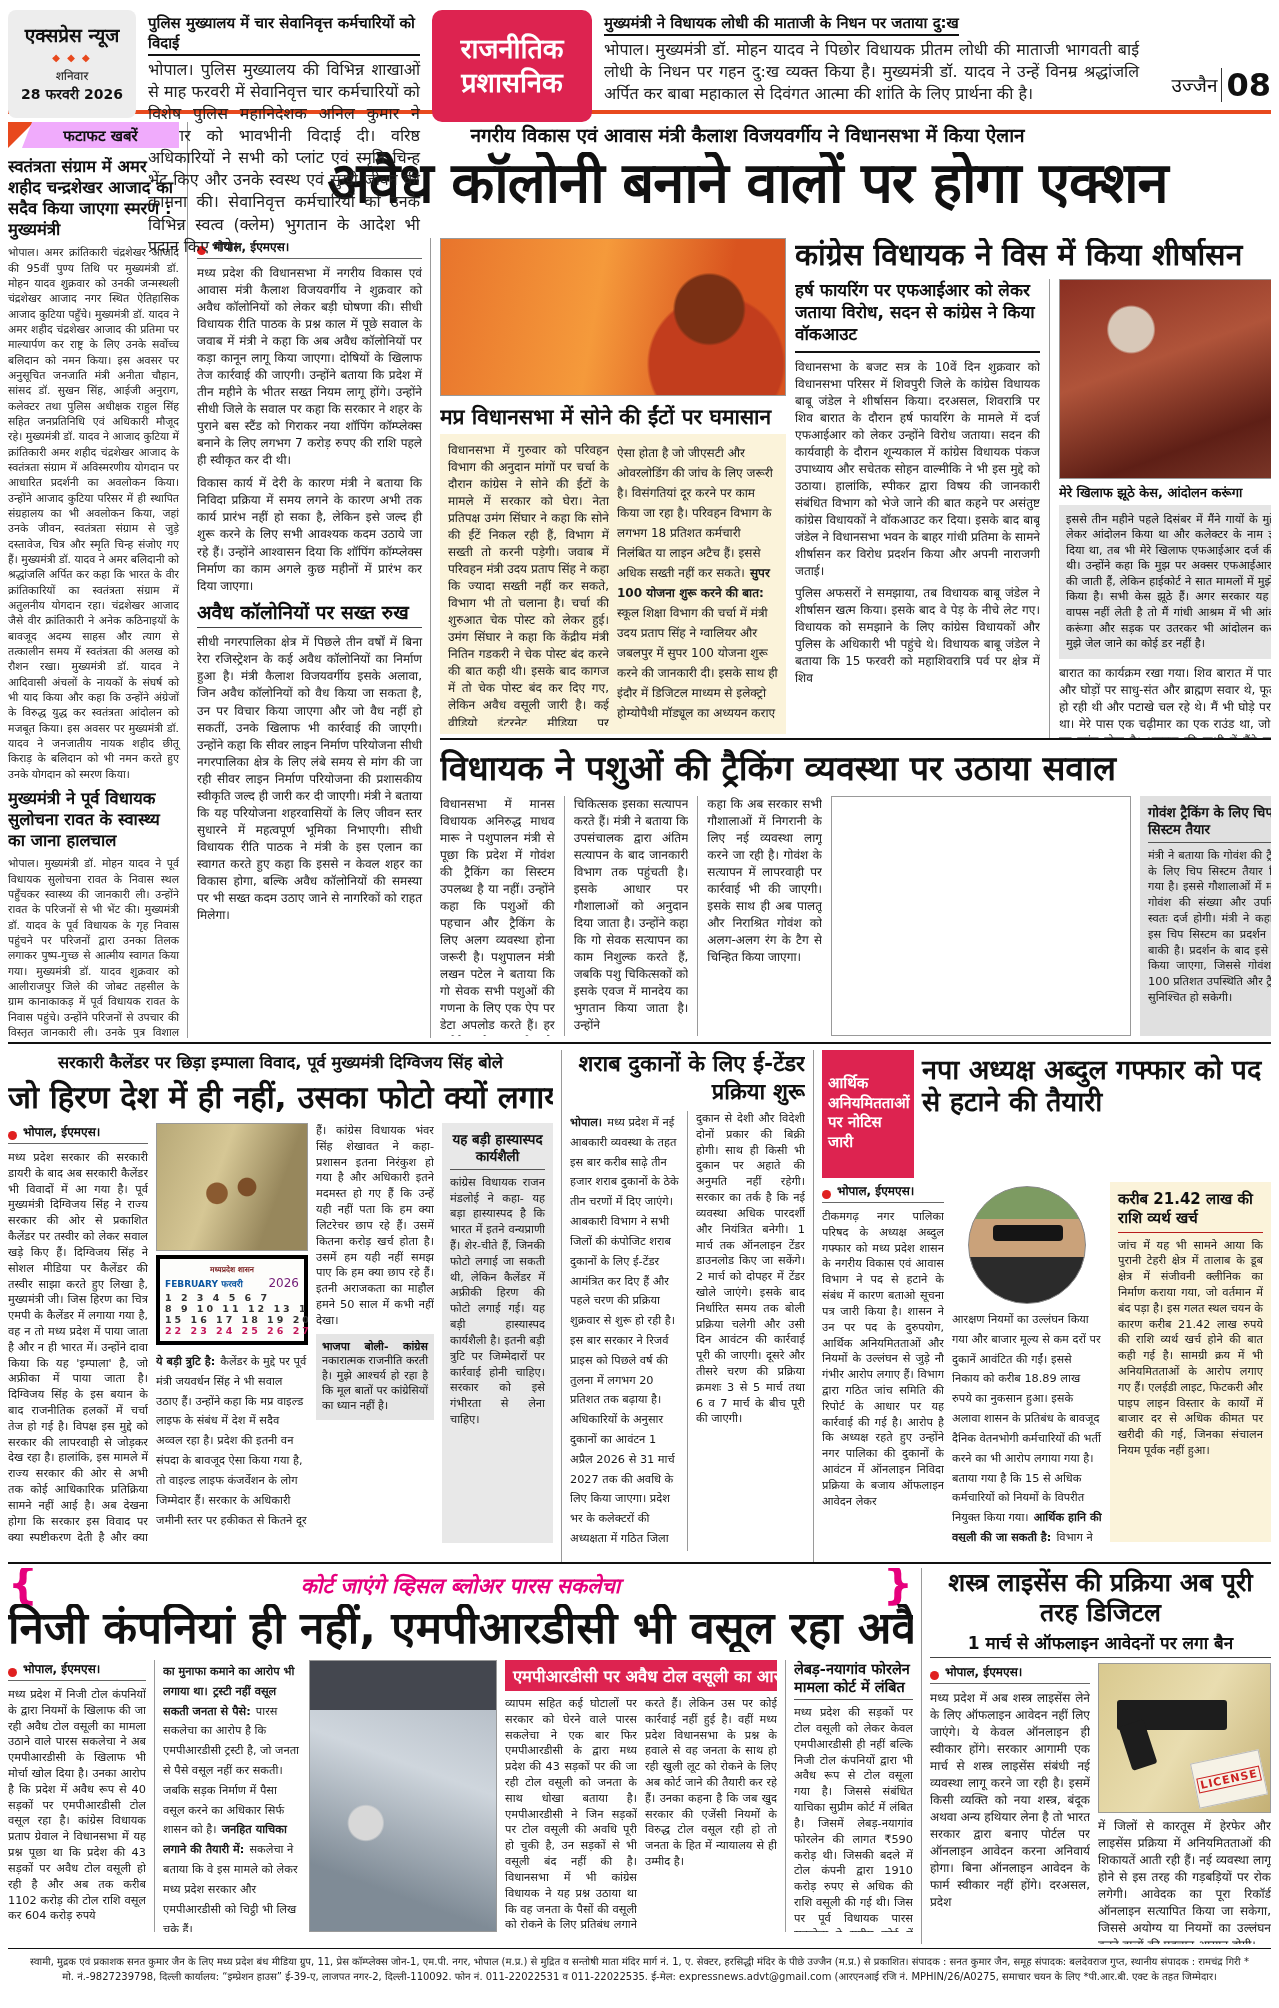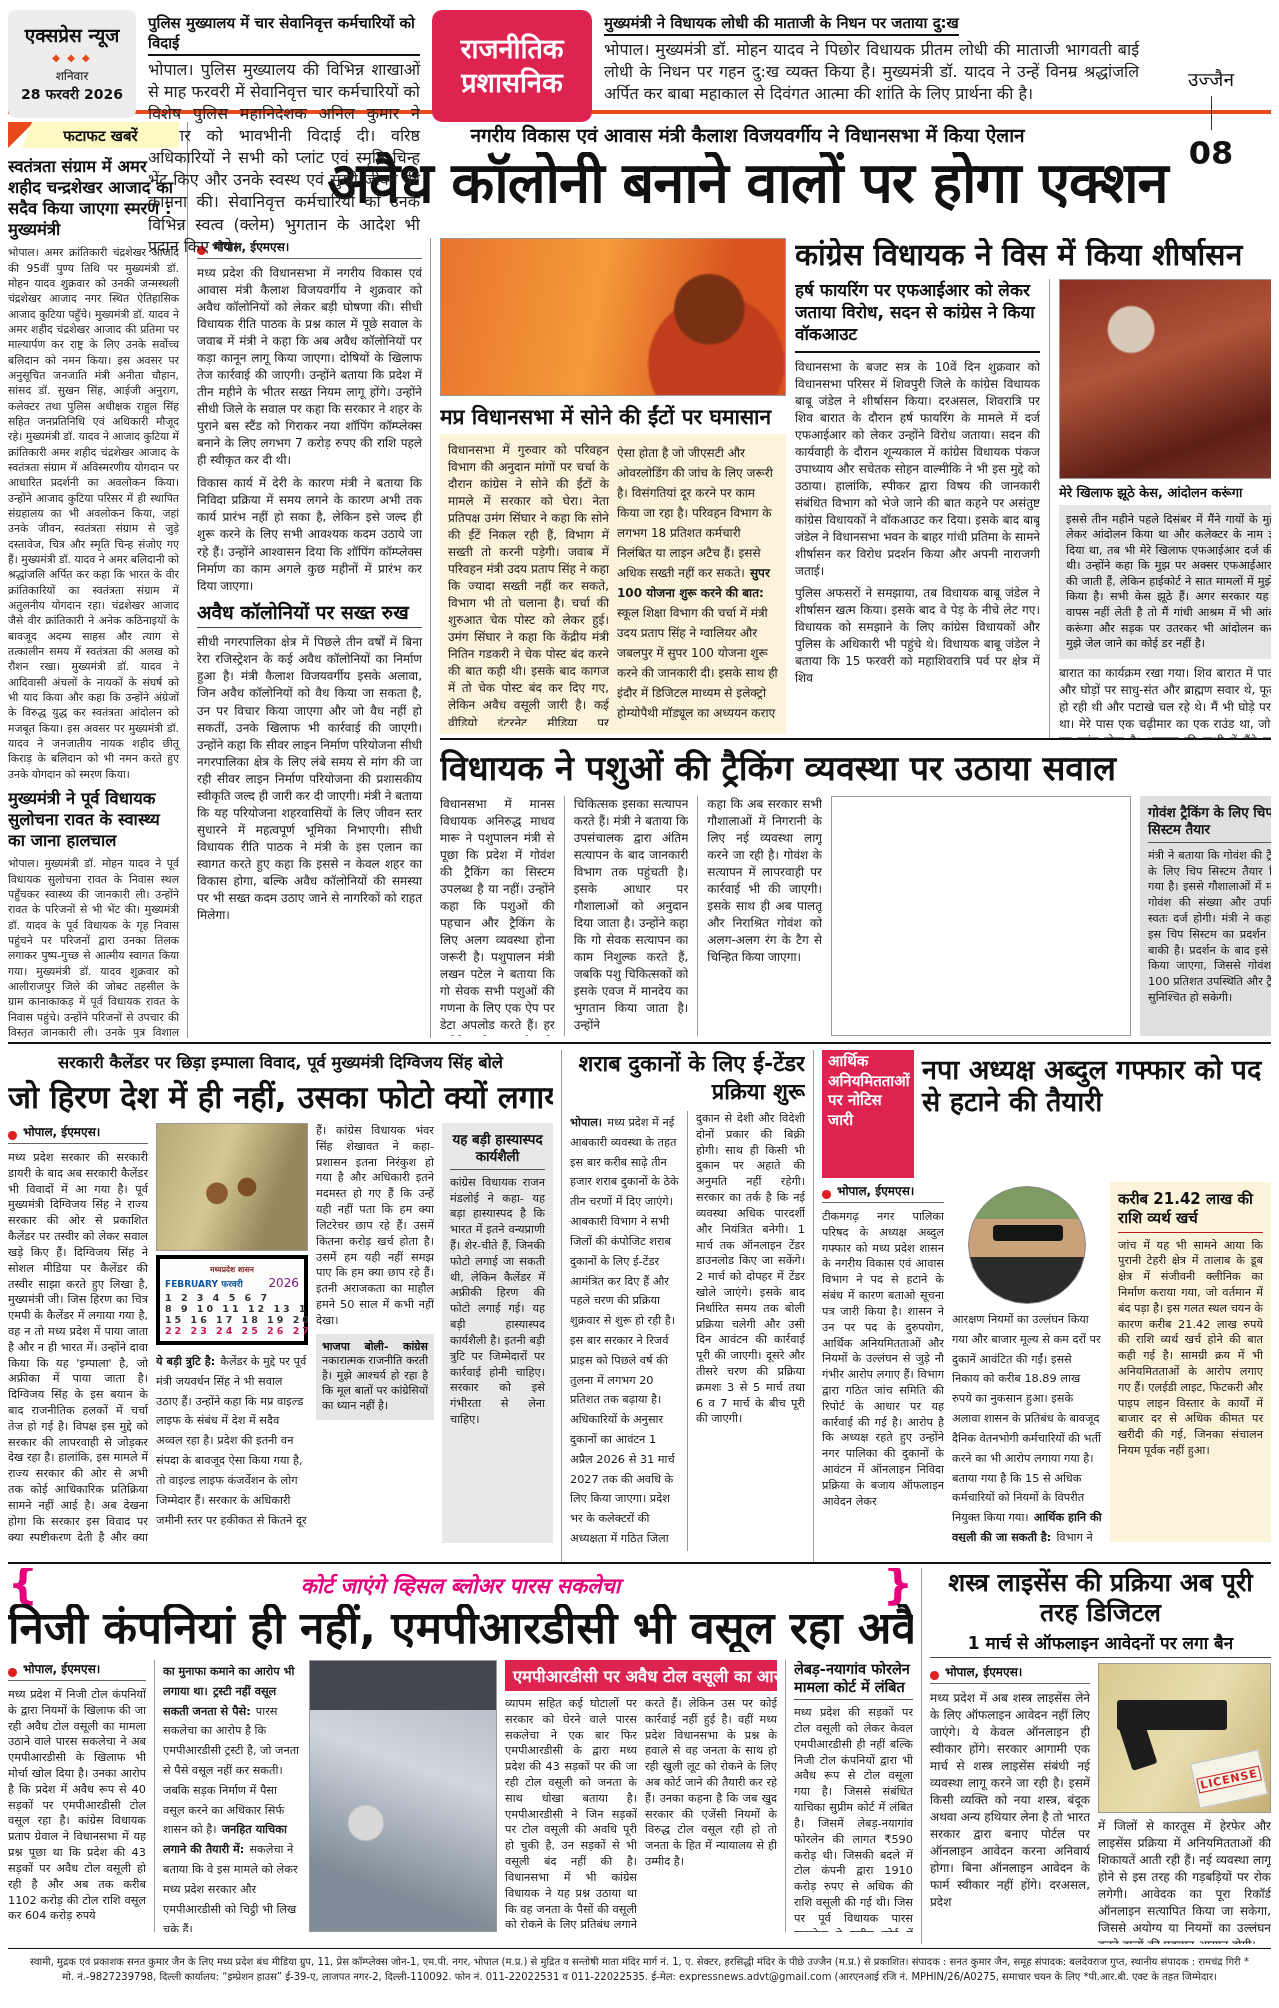--- a/index.html
+++ b/index.html
@@ -14,21 +14,21 @@
   .masthead .mdia { color:#e8491d; font-size:10px; letter-spacing:2px; margin:4px 0; }
   .masthead .mday { font-size:12px; }
   .masthead .mdate { font-size:14px; font-weight:bold; }
   .brief { flex:1; padding-top:6px; }
   .brief .btitle { font-size:15px; font-weight:bold; border-bottom:2px solid #111; display:inline-block;
                    padding-bottom:2px; margin-bottom:3px; }
   .brief .bbody { font-size:16px; line-height:1.38; text-align:justify; color:#222; }
   .secbox { width:160px; height:112px; background:#dd2350; border-radius:10px; color:#fff;
             display:flex; flex-direction:column; justify-content:center; align-items:center;
             font-weight:bold; font-size:27px; line-height:1.25; z-index:5; position:relative; margin-top:4px; }
-  .pageno { width:120px; display:flex; align-items:center; justify-content:flex-end; gap:4px; margin-top:60px;flex-direction:column; }
+  .pageno { width:120px; display:flex; align-items:center; justify-content:flex-end; gap:4px; margin-top:60px; }
   .pageno .city { font-size:19px; }
   .pageno .sep { width:1px; height:34px; background:#333; }
   .pageno .num { font-size:32px; font-weight:800; }
   .orange-rule { height:4px; background:#e8491d; margin-top:-14px; margin-bottom:8px; }
   
   .byline { display:flex; align-items:flex-end; gap:6px; border-bottom:1px solid #666;
             padding-bottom:3px; margin-bottom:6px; font-weight:bold; font-size:12px; }
   .byline .dot { width:9px; height:9px; border-radius:50%; background:#e02020; flex:0 0 auto; }
   .jt { text-align:justify; }
   .bt { font-size:12px; line-height:1.42; color:#1a1a1a; }
@@ -36,21 +36,21 @@
   .lead-in { font-weight:bold; }
   .vr { width:1px; background:#9a9a9a; flex:0 0 auto; }
   .photo { position:relative; overflow:hidden; border:1px solid #999; }
   
   .main-band { display:grid; grid-template-columns:180px 234px 346px 248px 246px;
                grid-template-rows:30px 86px 500px 300px; column-gap:9px; height:920px; overflow:hidden; }
   .qn { grid-column:1; grid-row:1/5; border-right:1px solid #999; padding-right:8px; overflow:hidden; }
   .qn-banner { position:relative; height:26px; margin-bottom:8px; }
   .qn-banner .tri { position:absolute; left:0; top:0; width:0; height:0;
                     border-top:26px solid #e8491d; border-right:26px solid transparent; }
-  .qn-banner .cyan { position:absolute; left:14px; right:0; top:0; bottom:0; background:#fef9c3;
+  .qn-banner .cyan { position:absolute; left:14px; right:0; top:0; bottom:0; background:#f0abfc;
                      clip-path:polygon(10px 0,100% 0,100% 100%,0 100%);
                      display:flex; align-items:center; justify-content:center;
                      font-weight:bold; font-size:15px; }
   .qn-title { font-size:16.5px; font-weight:bold; line-height:1.28; margin:6px 0 5px 0; }
   .qn-body { font-size:10.8px; line-height:1.42; text-align:justify; color:#222; }
   .kicker1 { grid-column:2/6; grid-row:1; text-align:center; font-weight:bold; font-size:19px; }
   .headline1 { grid-column:2/6; grid-row:2; text-align:center; font-weight:800; font-size:56px;
                line-height:1.1; letter-spacing:-1px; overflow:hidden; }
   .storyA { grid-column:2; grid-row:3/5; overflow:hidden; border-right:1px solid #999; padding-right:8px; }
   .storyA .subhead { font-size:19px; font-weight:bold; border-bottom:1px solid #444;
@@ -111,21 +111,21 @@
   .cal-gb2 { flex:1; background:#e8e8e8; padding:8px; overflow:hidden; }
   .cal-gb2 .t { font-weight:bold; font-size:13.5px; text-align:center; border-bottom:1px solid #555;
                 padding-bottom:4px; margin-bottom:5px; line-height:1.25; }
   .liqblock { width:235px; flex:0 0 auto; overflow:hidden; }
   .liq-head { font-size:22px; font-weight:800; line-height:1.25; text-align:right; margin-bottom:6px; }
   .liq-cols { display:flex; gap:8px; height:440px; overflow:hidden; }
   .liq-cols .c { flex:1; overflow:hidden; }
   .napablock { flex:1; overflow:hidden; }
   .napa-top { display:flex; gap:8px; margin-bottom:4px; }
   .napa-tag { width:92px; height:128px; background:#dd2350; color:#fff; font-weight:bold; font-size:15px;
-              line-height:1.3; padding:2px 6px; flex:0 0 auto; }
+              line-height:1.3; padding:24px 6px; flex:0 0 auto; }
   .napa-head { font-size:27px; font-weight:800; line-height:1.2; padding-top:4px; }
   .napa-row { display:flex; gap:8px; height:360px; overflow:hidden; }
   .napa-c { width:122px; flex:0 0 auto; overflow:hidden; }
   .napa-c2 { width:150px; flex:0 0 auto; overflow:hidden; }
   .portrait { width:118px; height:118px; border-radius:50%; margin:4px auto; position:relative;
               background: linear-gradient(180deg,#7d9b62 0 28%, #caa27a 28% 60%, #2b2b2b 60%); border:1px solid #888; }
   .portrait .shades { position:absolute; top:38px; left:24px; width:70px; height:16px; background:#151515; border-radius:4px; }
   .napa-side { flex:1; background:#fbf3da; padding:8px; overflow:hidden; }
   .napa-side .t { font-weight:bold; font-size:15px; line-height:1.25; border-bottom:1px solid #b91c1c;
                   padding-bottom:4px; margin-bottom:5px; }

